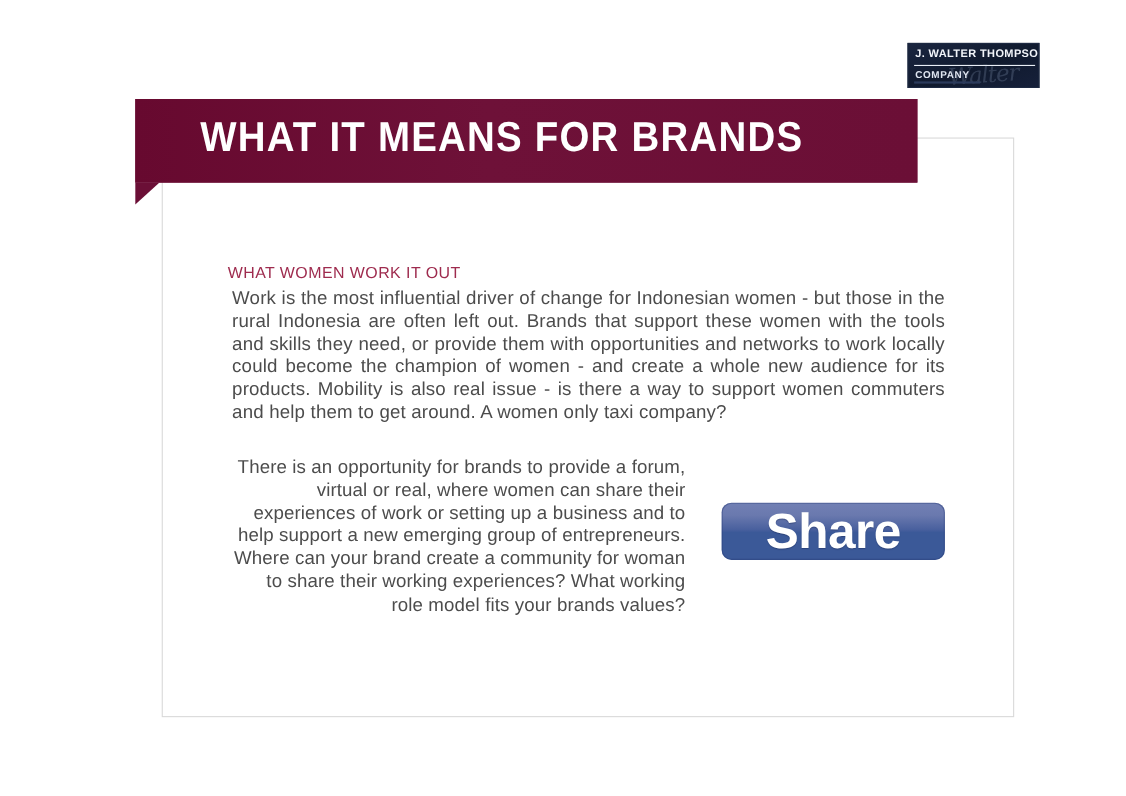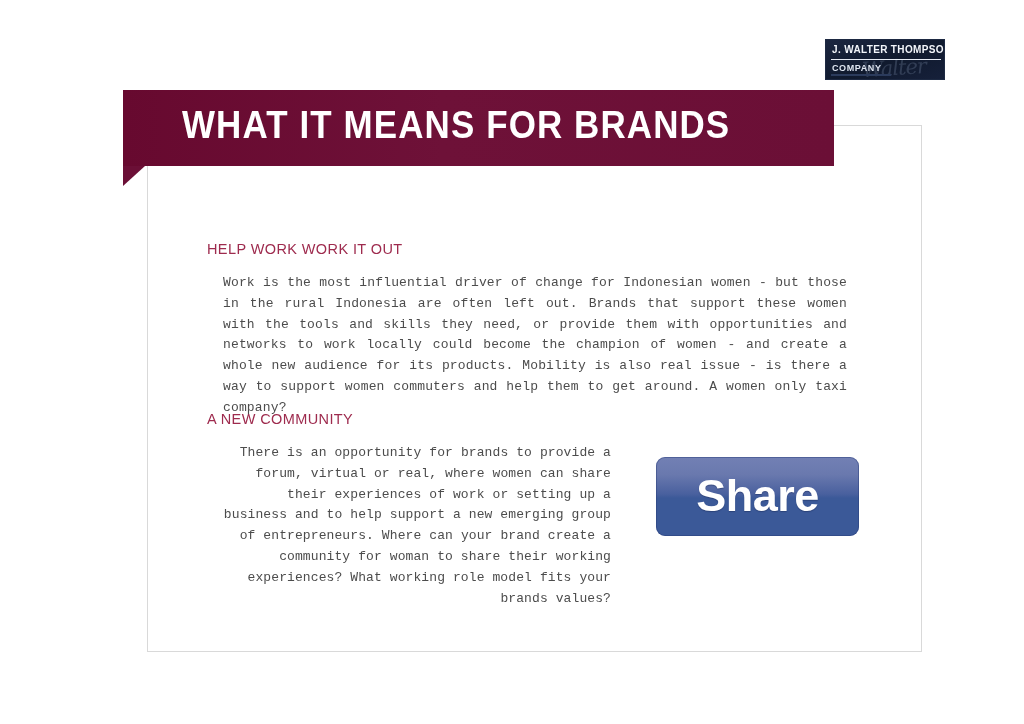--- a/index.html
+++ b/index.html
@@ -139,25 +139,24 @@
   }
   .section-heading {
     font-size: 14.5px;
     color: #9e2b4e;
     letter-spacing: 0.4px;
     margin: 0 0 3px 0;
     font-weight: normal;
     white-space: nowrap;
   }
   .section-body {
-    font-size: 13px;
+    font-size: 17px;
     line-height: 20.8px;
     color: #4c4c4c;
-    margin: 16px;
-    font-family: Liberation Mono, monospace;
+    margin: 4px;
   }
 
   #section-1 {
     left: 207px;
     top: 241px;
     width: 656px;
   }
   #section-1 .section-body {
     text-align: justify;
     letter-spacing: 0.15px;
@@ -172,21 +171,21 @@
     text-align: right;
     letter-spacing: 0.1px;
   }
 
   
   .share-button {
     position: absolute;
     left: 656px;
     top: 457px;
     width: 203px;
-    height: 79px;
+    height: 52px;
     border-radius: 9px;
     background-image: linear-gradient(180deg,
         #7280b4 0%,
         #6a79ae 22%,
         #49609e 47%,
         #3b5998 52%,
         #3b5998 100%);
     box-shadow: inset 0 0 0 1px rgba(40,60,120,0.45);
     display: flex;
     align-items: center;
@@ -216,26 +215,25 @@
     <div class="logo-underbar"></div>
   </div>
 
   <div class="content-frame"></div>
 
   <div class="title-banner"></div>
   <div class="title-tail"></div>
   <div class="title-text">WHAT IT MEANS FOR BRANDS</div>
 
   <div class="section" id="section-1">
-    <p class="section-heading">HELP WORK WORK IT OUT</p>
+    <p class="section-heading">WHAT WOMEN WORK IT OUT</p>
     <p class="section-body">Work is the most influential driver of change for Indonesian women - but those in the rural Indonesia are often left out. Brands that support these women with the tools and skills they need, or provide them with opportunities and networks to work locally could become the champion of women - and create a whole new audience for its products. Mobility is also real issue - is there a way to support women commuters and help them to get around. A women only taxi company?</p>
   </div>
 
   <div class="section" id="section-2">
-    <p class="section-heading">A NEW COMMUNITY</p>
     <p class="section-body">There is an opportunity for brands to provide a forum, virtual or real, where women can share their experiences of work or setting up a business and to help support a new emerging group of entrepreneurs. Where can your brand create a community for woman to share their working experiences? What working role model fits your brands values?</p>
   </div>
 
   <div class="share-button">
     <span class="share-label">Share</span>
   </div>
 
 </div>
 
 </body></html>

